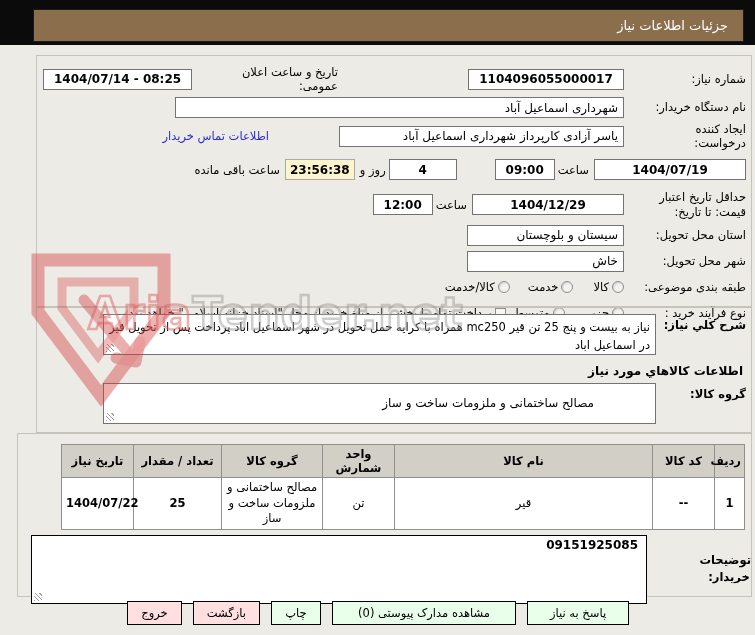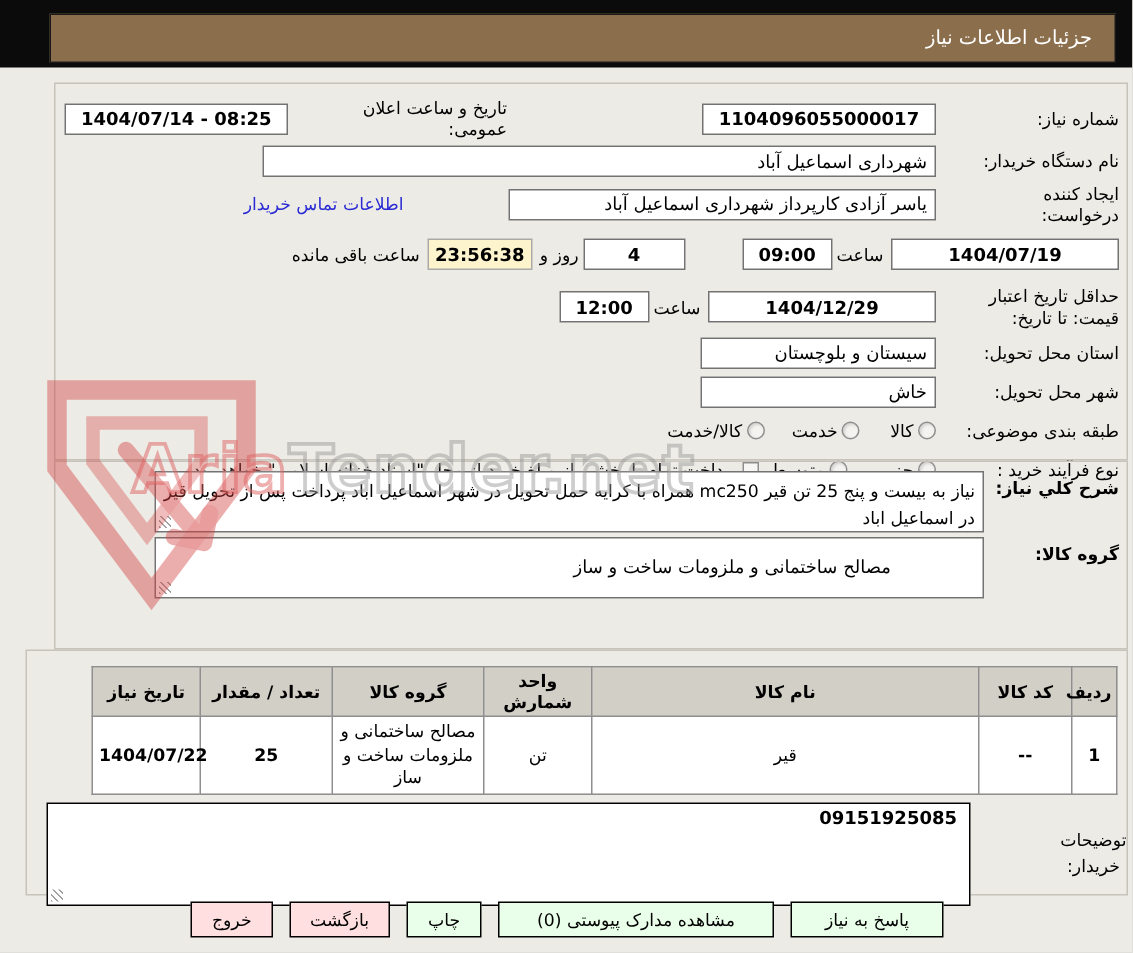--- a/index.html
+++ b/index.html
@@ -68,21 +68,21 @@
   }
   .goods-table td {
     background:#fff; border:1px solid #8f8f8f; text-align:center;
     height:48px; padding:2px 4px; line-height:1.35;
   }
   .c-idx{width:30px}.c-code{width:62px}.c-name{width:258px}.c-unit{width:72px}
   .c-grp{width:101px}.c-qty{width:88px}.c-date{width:72px}
   
   .notes-row { display:flex; align-items:center; margin-top:5px; }
   .notes-label {
-    width:104px; flex:none; font-weight:normal; text-align:center;
+    width:104px; flex:none; font-weight:bold; text-align:center;
     font-size:11.5px; line-height:1.5; padding-left:60px;
   }
   .notes-box {
     position:relative; flex:1; margin-left:13px; height:69px;
     background:#fff; border:1px solid #000; padding:2px 8px;
   }
   .notes-value { display:block; text-align:right; direction:ltr; font-weight:bold; font-size:12px; }
   
   .actions { position:absolute; top:601px; right:126px; display:flex; gap:11px; }
   .btn {
@@ -213,20 +213,21 @@
 
   <div class="panel panel-b">
     <div class="sec-b">
       <div class="brow">
         <span class="blabel">شرح کلي نیاز:</span>
         <div class="ibox tall bigbox">
           <span class="desc-text">نیاز به بیست و پنج 25 تن قیر mc250 همراه با کرایه حمل تحویل در شهر اسماعیل اباد پرداخت پس از تحویل قیر در اسماعیل اباد</span>
           <span class="resize-glyph"></span>
         </div>
       </div>
+      <div class="heading">اطلاعات کالاهاي مورد نیاز</div>
       <div class="brow" style="margin-top:3px">
         <span class="blabel">گروه کالا:</span>
         <div class="ibox tall bigbox" style="align-items:center;padding-top:0">
           <span class="group-text">مصالح ساختمانی و ملزومات ساخت و ساز</span>
           <span class="resize-glyph"></span>
         </div>
       </div>
     </div>
   </div>
 

